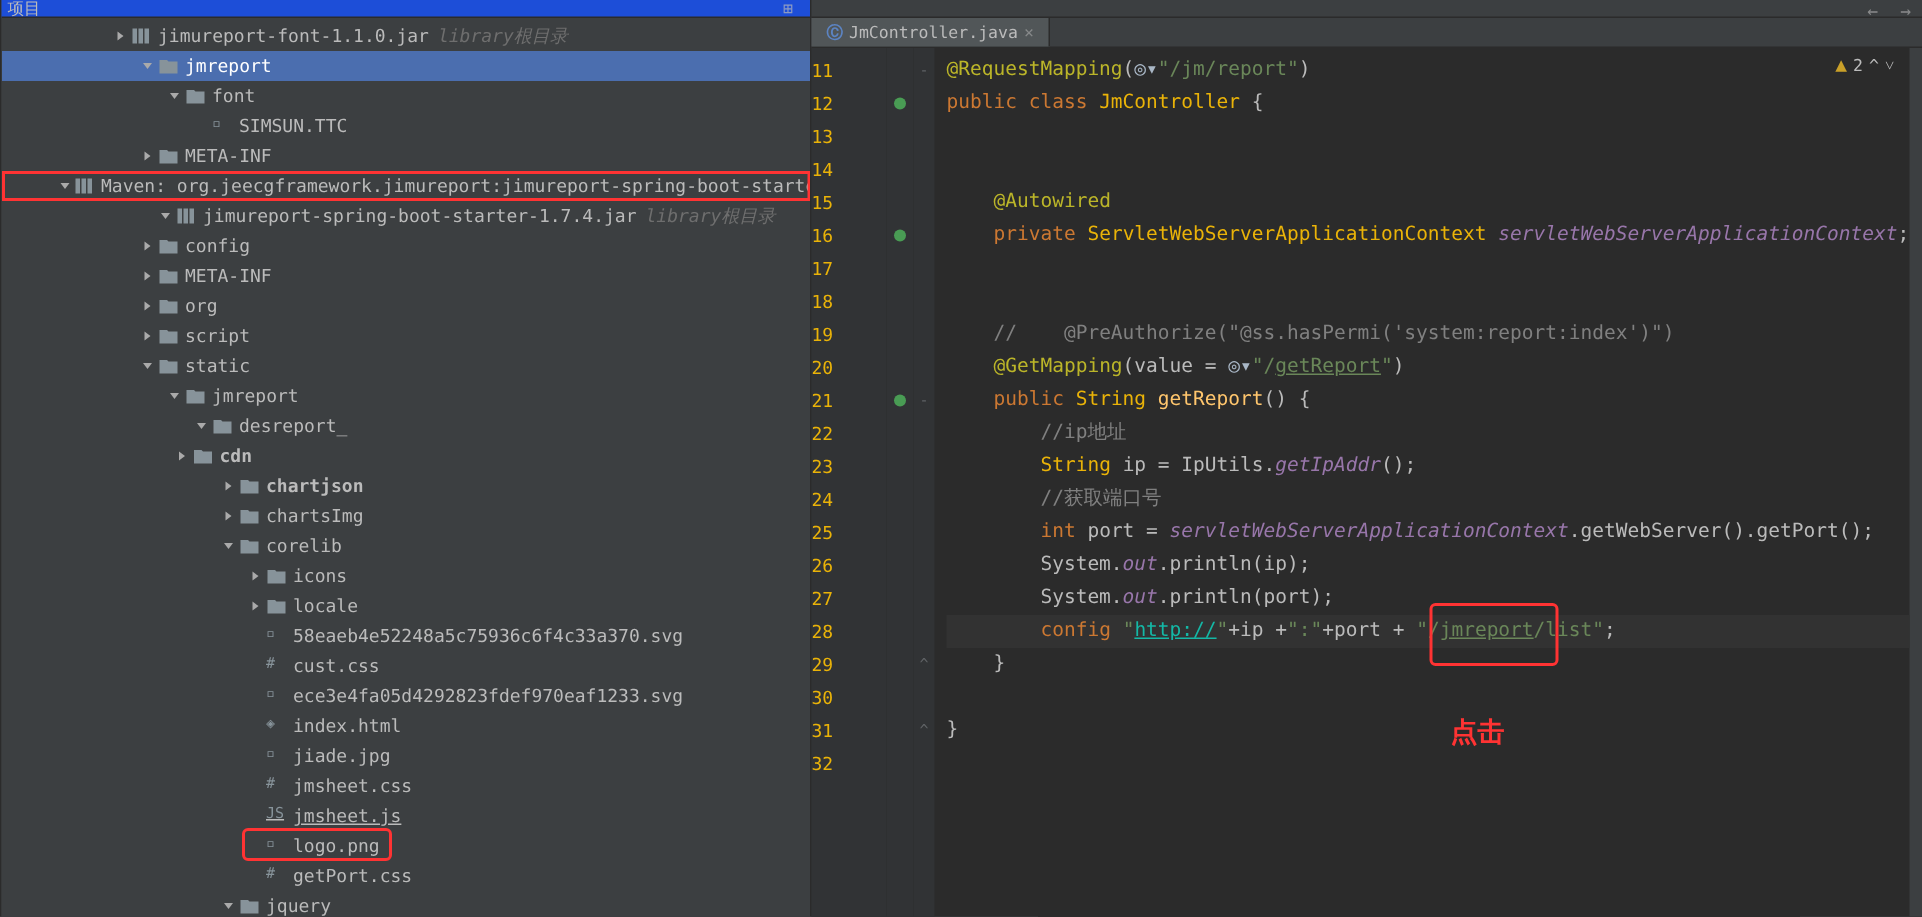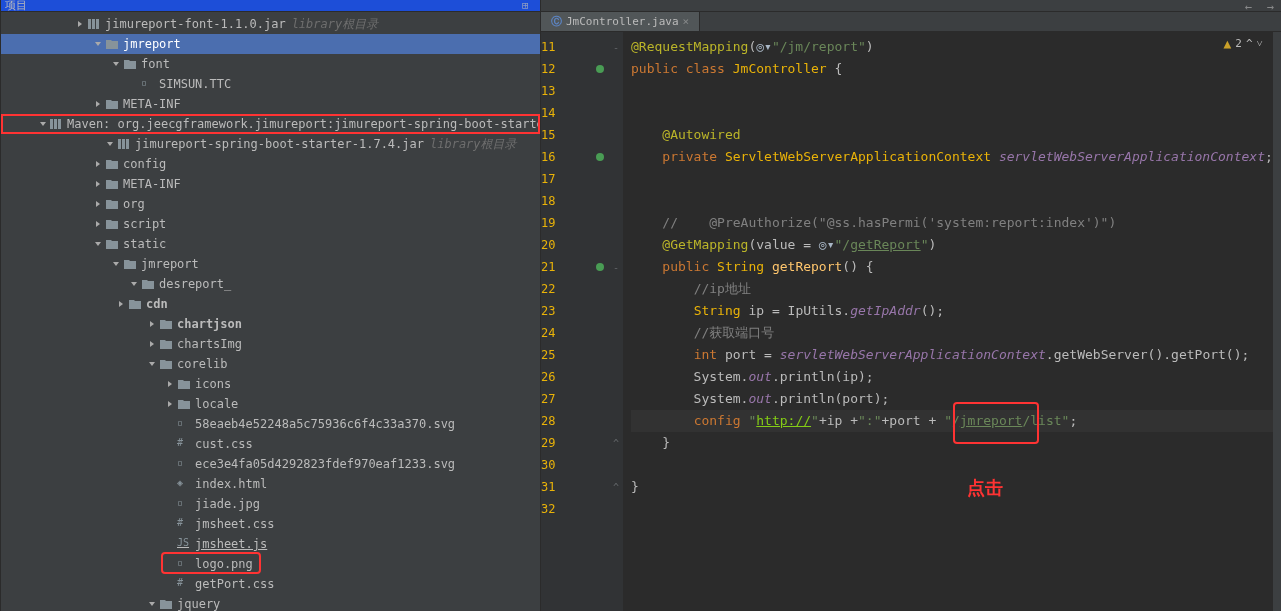--- a/index.html
+++ b/index.html
@@ -104,21 +104,21 @@
       position: relative;
     }
     .code-line { height: 22px; line-height: 22px; white-space: pre; }
     .caret-line { background: #323232; }
     .k-anno { color: #bbb529; }
     .k-kw { color: #cc7832; }
     .k-str { color: #6a8759; }
     .k-cmt { color: #808080; }
     .k-type { color: #eab308; }
     .k-fld { color: #9876aa; font-style: italic; }
-    .k-url { color: #84cc16; text-decoration: underline; }
+    .k-url { color: #14b8a6; text-decoration: underline; }
     .k-id { color: #a9b7c6; }
     .k-mth { color: #ffc66d; }
     .red-box {
       position: absolute;
       border: 2px solid #ff3333;
       border-radius: 4px;
       pointer-events: none;
     }
     .red-label {
       position: absolute;

